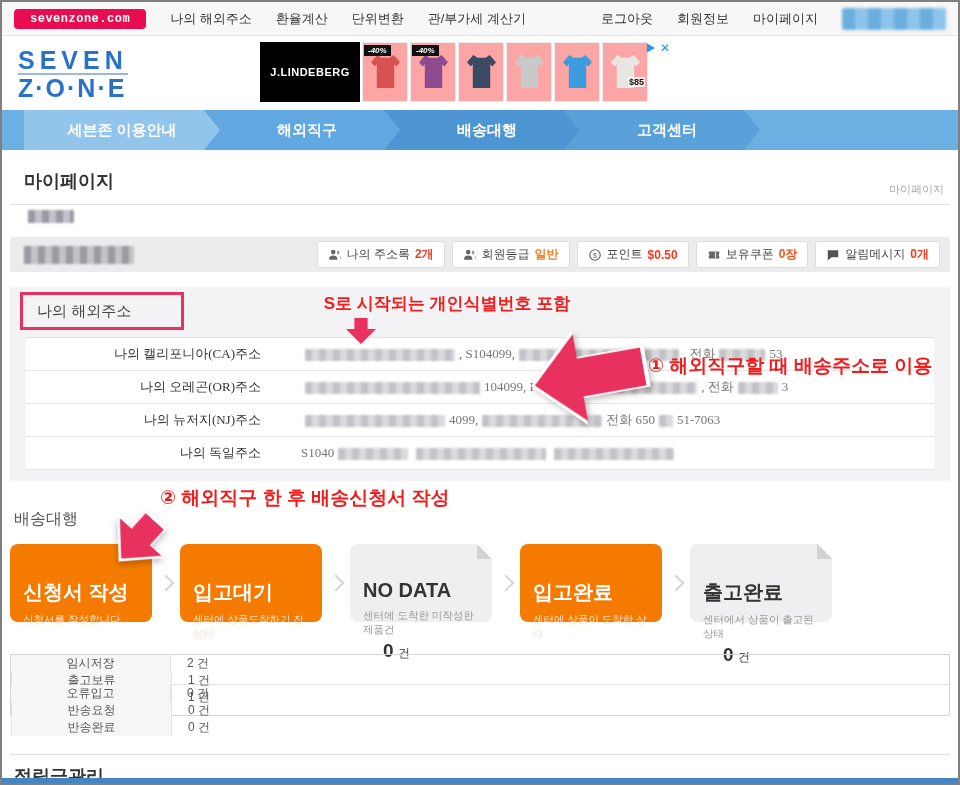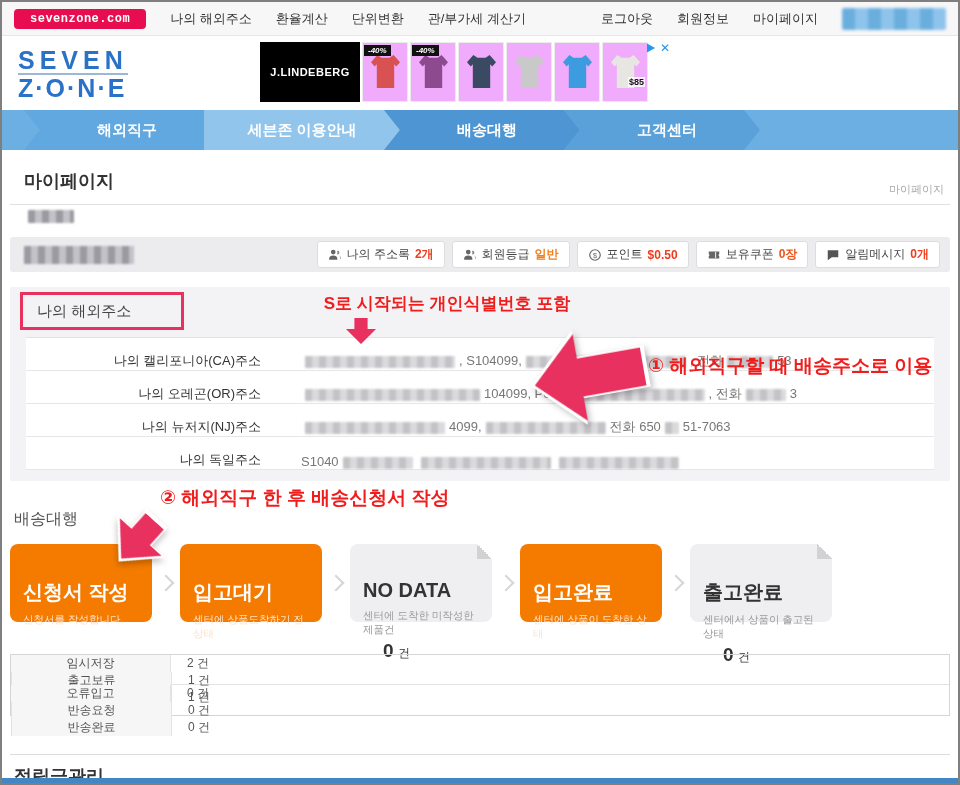--- a/index.html
+++ b/index.html
@@ -15,21 +15,21 @@
   .top-links.right a { margin-left:0; margin-right:24px; }
   .user-chip { width:104px; height:22px; border-radius:2px; background:repeating-linear-gradient(90deg,#6aaede 0 13px,#8ec3ec 13px 26px); filter:blur(1.4px); cursor:pointer; }
 
   
   .header { position:absolute; top:35px; left:0; right:0; height:72px; background:#fff; }
   .logo { position:absolute; left:16px; top:12px; cursor:pointer; color:var(--logoblue,#2a72c8); }
   .logo .l1 { font-size:25px; font-weight:800; letter-spacing:5px; line-height:23px; border-bottom:2px solid #9db8d6; padding-bottom:1px; }
   .logo .l2 { font-size:25px; font-weight:800; letter-spacing:2px; line-height:26px; }
   .ad { position:absolute; left:258px; top:5px; width:406px; height:60px; display:flex; background:#fff; }
   .ad-brand { width:100px; height:60px; background:#000; color:#fff; display:flex; align-items:center; justify-content:center; font-size:11px; font-weight:bold; letter-spacing:.5px; }
-  .thumb { position:relative; width:46px; height:60px; margin-left:2px; background:#f0abfc; border:1px solid #ececec; overflow:hidden; cursor:pointer; }
+  .thumb { position:relative; width:46px; height:60px; margin-left:2px; background:#fca5a5; border:1px solid #ececec; overflow:hidden; cursor:pointer; }
   .tee { position:absolute; left:8px; top:12px; width:29px; height:33px; clip-path:polygon(22% 0,36% 8%,64% 8%,78% 0,100% 22%,87% 35%,80% 28%,80% 100%,20% 100%,20% 28%,13% 35%,0 22%); }
   .pbadge { position:absolute; top:2px; left:1px; background:#111; color:#fff; font-size:8px; font-weight:bold; font-style:italic; padding:1px 4px; z-index:2; }
   .price { position:absolute; right:2px; bottom:14px; font-size:9px; font-weight:bold; color:#111; background:rgba(255,255,255,.8); padding:0 1px; }
   .ad-icons { position:absolute; right:-4px; top:0; display:flex; align-items:center; gap:3px; }
   .ad-close { color:#2196f3; font-size:12px; font-weight:bold; cursor:pointer; line-height:12px; }
 
   
   .nav { position:absolute; top:108px; left:0; right:0; height:40px; background:var(--navbase,#6cafe3); }
   .seg { position:absolute; top:0; height:40px; width:196px; display:flex; align-items:center; justify-content:center; color:#fff; font-size:15px; font-weight:bold; cursor:pointer; clip-path:polygon(0 0,calc(100% - 16px) 0,100% 50%,calc(100% - 16px) 100%,0 100%,16px 50%); padding-left:10px; }
   .seg.first { clip-path:polygon(0 0,calc(100% - 16px) 0,100% 50%,calc(100% - 16px) 100%,0 100%); padding-left:0; }
@@ -48,21 +48,21 @@
   .member-name { width:110px; height:18px; }
   .pills { margin-left:auto; display:flex; gap:7px; }
   .m-badge { display:flex; align-items:center; gap:5px; background:#fff; border:1px solid #ddd; border-radius:3px; padding:4px 10px; font-size:12px; color:#444; cursor:pointer; white-space:nowrap; }
   .m-badge .bv { font-weight:bold; }
   .m-badge svg { display:block; }
 
   
   .addr-section { position:absolute; left:8px; right:8px; top:285px; height:194px; background:#f3f3f5; border-radius:2px; }
   .addr-title-box { position:absolute; left:10px; top:5px; width:164px; height:38px; border:3px solid var(--pink,#e8315e); display:flex; align-items:center; padding-left:14px; font-size:15px; color:#444; z-index:3; }
   .addr-table { position:absolute; left:16px; right:16px; top:50px; border-top:1px solid #e2e2e4; }
-  .arow { height:33px; display:flex; align-items:flex-end; background:#fff; border-bottom:1px solid #e6e6e8; font-size:13px; }
+  .arow { height:33px; display:flex; align-items:center; background:#fff; border-bottom:1px solid #e6e6e8; font-size:13px;font-family:Liberation Serif, serif; }
   .arow .alabel { width:235px; text-align:right; color:#333; flex:0 0 auto; }
   .arow .aval { margin-left:40px; color:#777; white-space:nowrap; }
 
   
   .ann { position:absolute; color:var(--red,#f11c1c); font-weight:bold; z-index:9; white-space:nowrap; }
   .ann-s { left:250px; top:290px; width:390px; text-align:center; font-size:17px; }
   .ann-1 { left:646px; top:351px; font-size:19px; }
   .ann-2 { left:158px; top:483px; font-size:19px; }
   .arr { position:absolute; z-index:9; filter:drop-shadow(2px 3px 3px rgba(0,0,0,.25)); }
   .arr .b, .arr .i { position:absolute; }
@@ -159,25 +159,25 @@
       <div class="ad-icons">
         <svg width="12" height="12" viewBox="0 0 24 24">
             <path d="M4 3 L20 12 L4 21 Z" fill="#2196f3"></path>
           </svg>
         <span class="ad-close">✕</span>
       </div>
     </div>
   </div>
 
   <div class="nav">
+    <div class="seg first" style="background: rgb(146, 197, 236);">
+        <span>세븐존 이용안내</span>
+      </div>
     <div class="seg" style="background: rgb(97, 167, 224);">
         <span>해외직구</span>
-      </div>
-    <div class="seg first" style="background: rgb(146, 197, 236);">
-        <span>세븐존 이용안내</span>
       </div>
     <div class="seg" style="background: rgb(78, 150, 211);">
         <span>배송대행</span>
       </div>
     <div class="seg" style="background: rgb(90, 161, 218);">
         <span>고객센터</span>
       </div>
   </div>
 
   <h1 class="page-title">마이페이지</h1>

